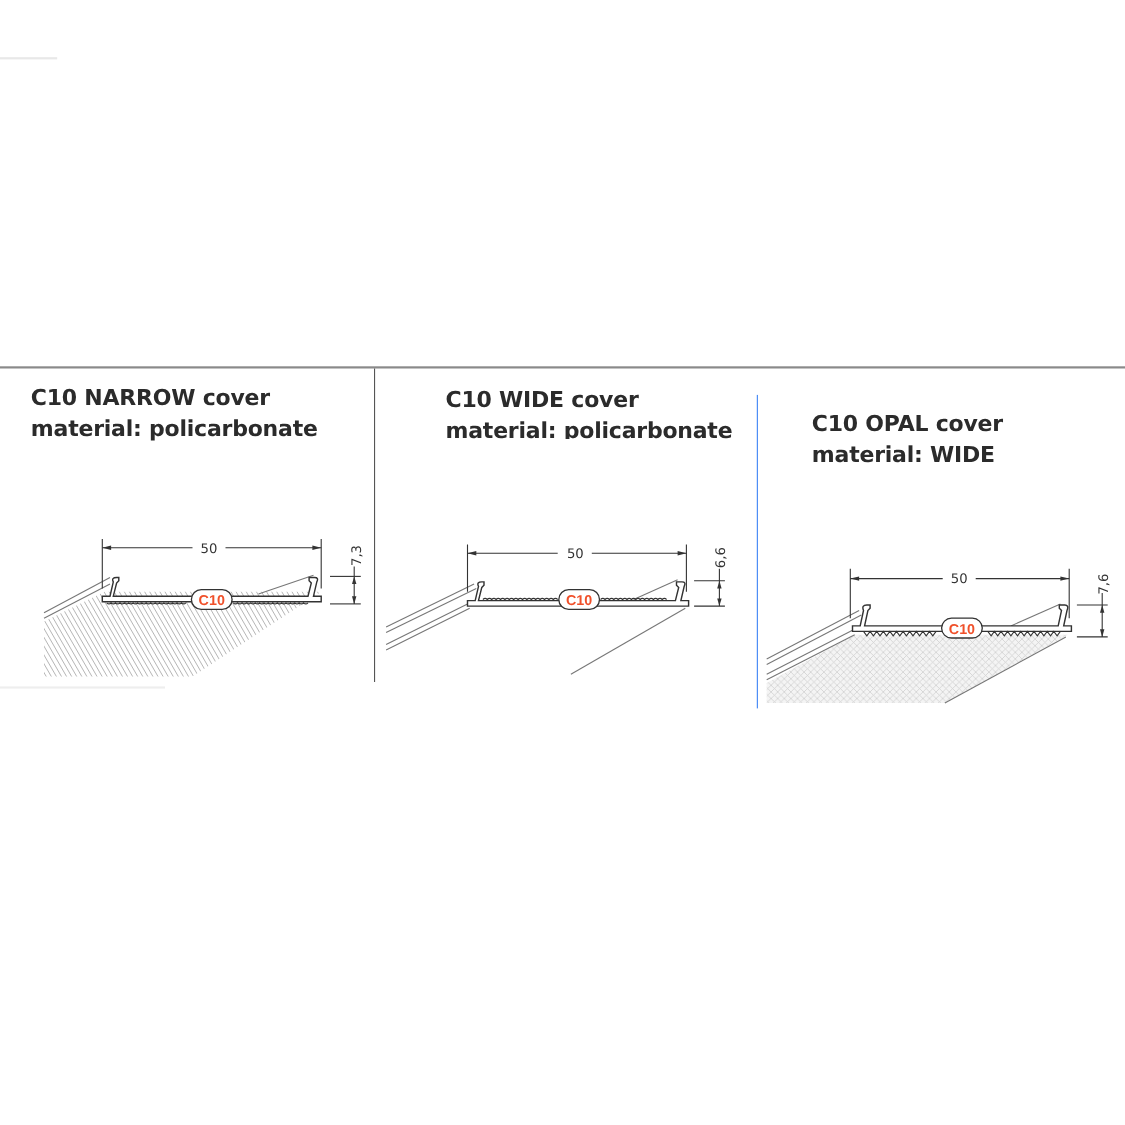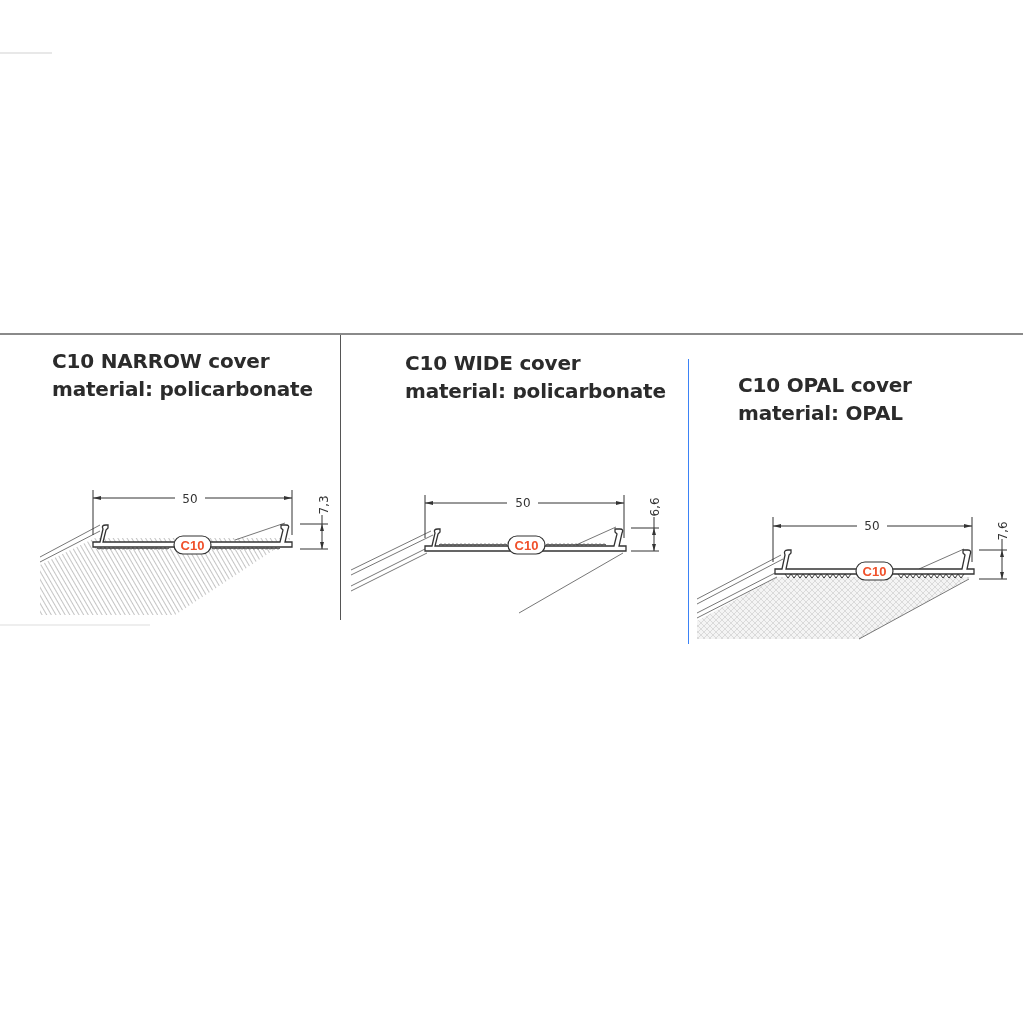--- a/index.html
+++ b/index.html
@@ -3,21 +3,21 @@
 <meta charset="utf-8">
 <style>
   html, body { margin: 0; padding: 0; background: #ffffff; }
   body { width: 1023px; height: 1023px; position: relative; overflow: hidden; font-family: "DejaVu Sans", "Liberation Sans", sans-serif; }
   .top-rule { position: absolute; left: 0; top: 333px; width: 1023px; height: 2px; background: #8a8a8a; }
   .panel { position: absolute; top: 335px; height: 285px; }
   .panel.p1 { left: 0; width: 340px; }
   .panel.p2 { left: 340px; width: 348px; border-left: 1px solid #555; }
   .panel.p3 { left: 688px; width: 335px; border-left: 1px solid #3b82f6; margin-top: 24px; }
   .title { position: absolute; font-weight: bold; font-size: 20px; line-height: 28px; color: #2b2b2b; white-space: nowrap; letter-spacing: -0.2px; }
-  .p1 .title { left: 52px; top: 12px; }
+  .p1 .title { left: 28px; top: 12px; }
   .p2 .title { left: 64px; top: 14px; }
   .p3 .title { left: 49px; top: 12px; }
   .title .l2 { display: block; }
   .p2 .title .l2 { height: 22px; overflow: hidden; }
   svg.drawing { position: absolute; left: 0; top: 0; }
   .faint { position: absolute; height: 2px; background: #e8e8e8; }
 </style>
 </head>
 <body>
 
@@ -96,21 +96,21 @@
     <line x1="313" y1="182" x2="313" y2="216" stroke="#333" stroke-width="1"></line>
     <polygon points="313,193 311,200 315,200" fill="#333"></polygon>
     <polygon points="313,216 311,209 315,209" fill="#333"></polygon>
     <text x="0" y="0" transform="translate(318,172) rotate(-90)" text-anchor="middle" font-family="DejaVu Sans, sans-serif" font-size="12" fill="#333">6,6</text>
   </svg>
 </div>
 
 <div class="panel p3">
   <div class="title">
     <span class="l1">C10 OPAL cover</span>
-    <span class="l2">material: OPAL</span>
+    <span class="l2">material: WIDE</span>
   </div>
   <svg class="drawing" width="335" height="285" viewBox="0 0 335 285">
     <defs>
       <pattern id="opal" width="6" height="6" patternUnits="userSpaceOnUse">
         <rect width="6" height="6" fill="#f4f4f4"></rect>
         <path d="M0,0 L6,6 M6,0 L0,6" stroke="#cfcfcf" stroke-width="0.7"></path>
       </pattern>
     </defs>
     <polygon points="8,280 8,262 88,218 282,218 170,280" fill="url(#opal)"></polygon>
     <line x1="8" y1="240" x2="92" y2="196" stroke="#777" stroke-width="1"></line>

